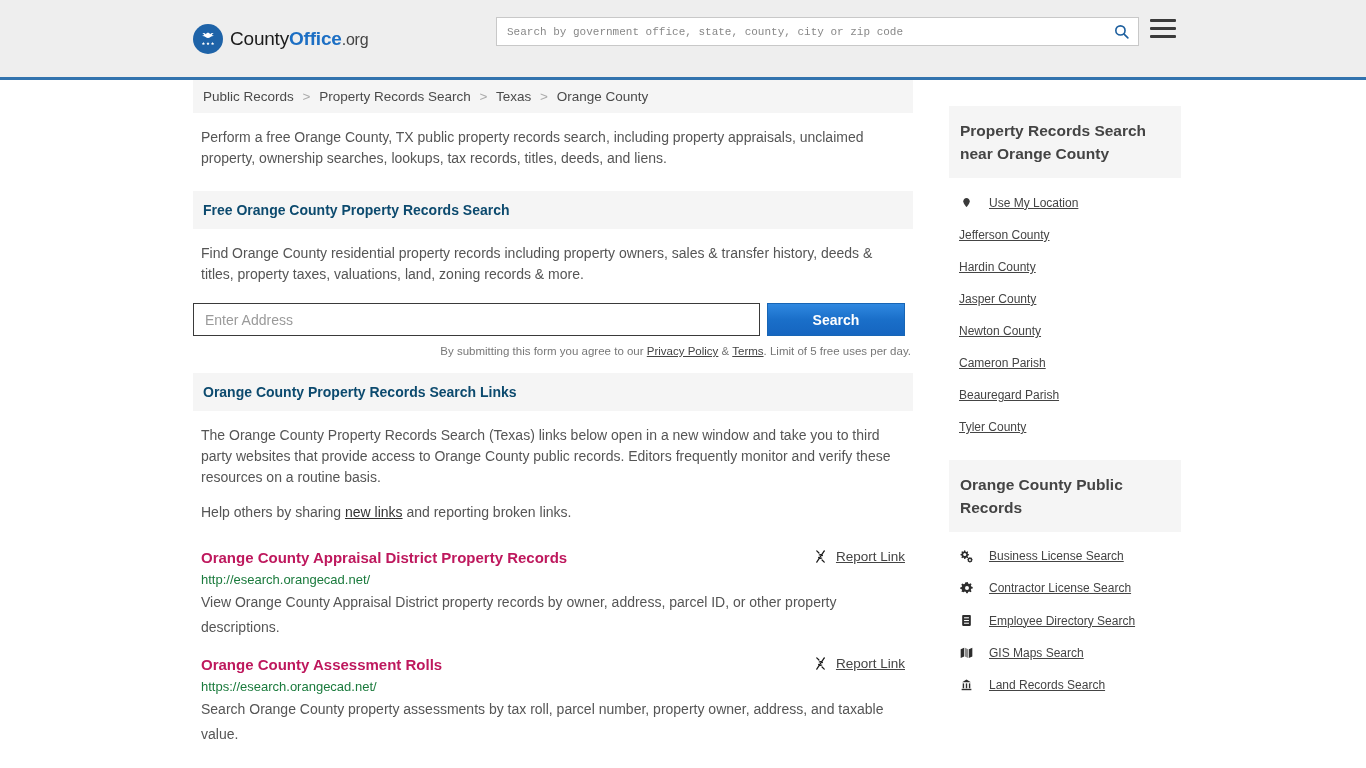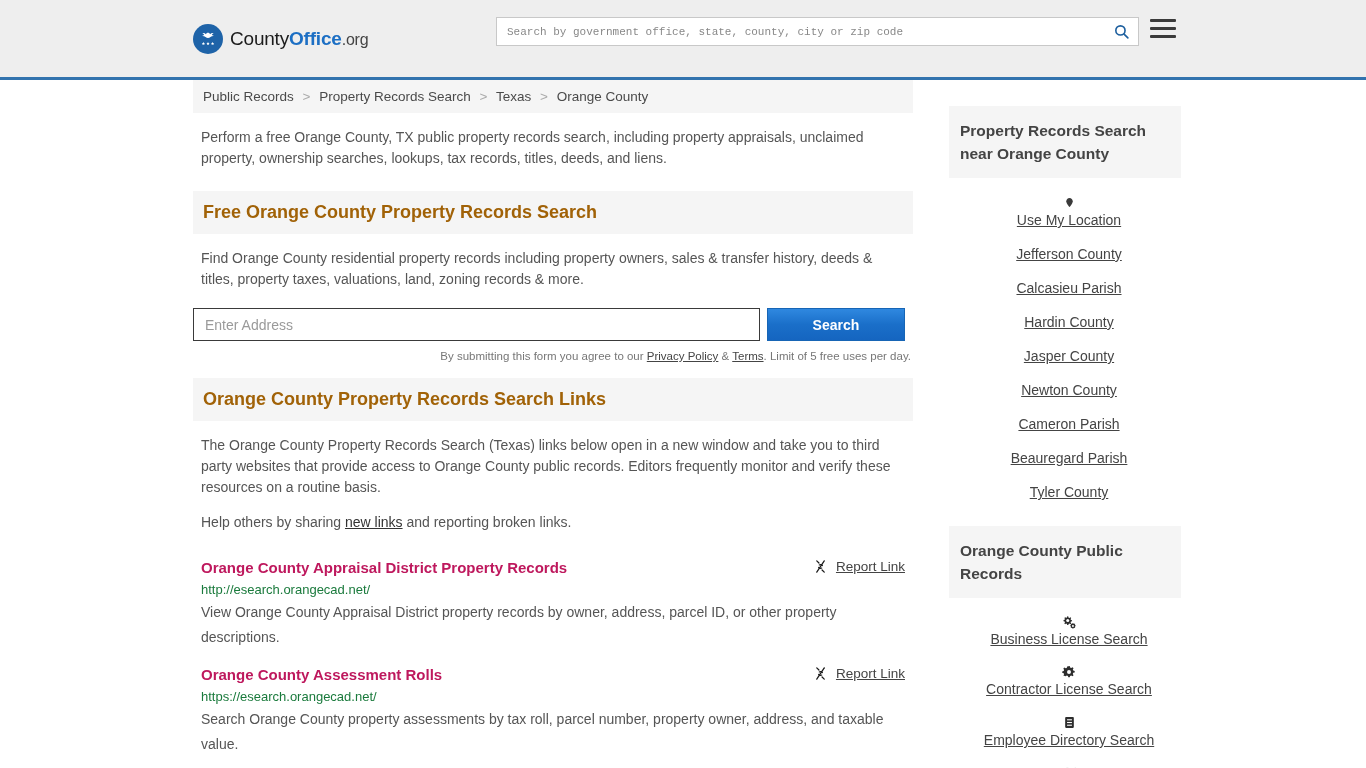--- a/index.html
+++ b/index.html
@@ -126,23 +126,23 @@
   .intro-text {
     font-size: 14px;
     line-height: 21px;
     color: #555555;
     padding: 14px 8px 6px 8px;
   }
 
   .section-head {
     background: #f5f5f5;
     padding: 11px 10px;
-    font-size: 18px;
+    font-size: 14px;
     font-weight: bold;
-    color: #a16207;
+    color: #0c4a6e;
     margin-top: 16px;
   }
 
   .body-text {
     font-size: 14px;
     line-height: 21px;
     color: #555555;
     padding: 14px 8px 4px 8px;
   }
   .body-text a {
@@ -235,25 +235,24 @@
     padding: 13px 11px;
     font-size: 15.5px;
     font-weight: bold;
     color: #444444;
     line-height: 23px;
   }
   .side-list { padding: 8px 2px 0 10px; }
   .side-item {
     display: flex;
     align-items: center;
-    gap: 2px;
+    gap: 15px;
     padding: 9px 0;
-    font-size: 14px;
-    cursor: pointer;
-    flex-direction: column;
+    font-size: 12px;
+    cursor: pointer;
   }
   .side-item .lbl {
     color: #444444;
     text-decoration: underline;
   }
   .side-icon {
     width: 15px;
     display: flex;
     align-items: center;
     justify-content: center;
@@ -381,23 +380,20 @@
                 <path d="M12 2C8.1 2 5 5.1 5 9c0 5.2 7 13 7 13s7-7.8 7-13c0-3.9-3.1-7-7-7z"></path>
               </svg>
             </span>
             <span class="lbl">Use My Location</span>
           </div>
 
           <div class="side-item">
             <span class="lbl">Jefferson County</span>
           </div>
           <div class="side-item">
-            <span class="lbl">Calcasieu Parish</span>
-          </div>
-          <div class="side-item">
             <span class="lbl">Hardin County</span>
           </div>
           <div class="side-item">
             <span class="lbl">Jasper County</span>
           </div>
           <div class="side-item">
             <span class="lbl">Newton County</span>
           </div>
           <div class="side-item">
             <span class="lbl">Cameron Parish</span>

